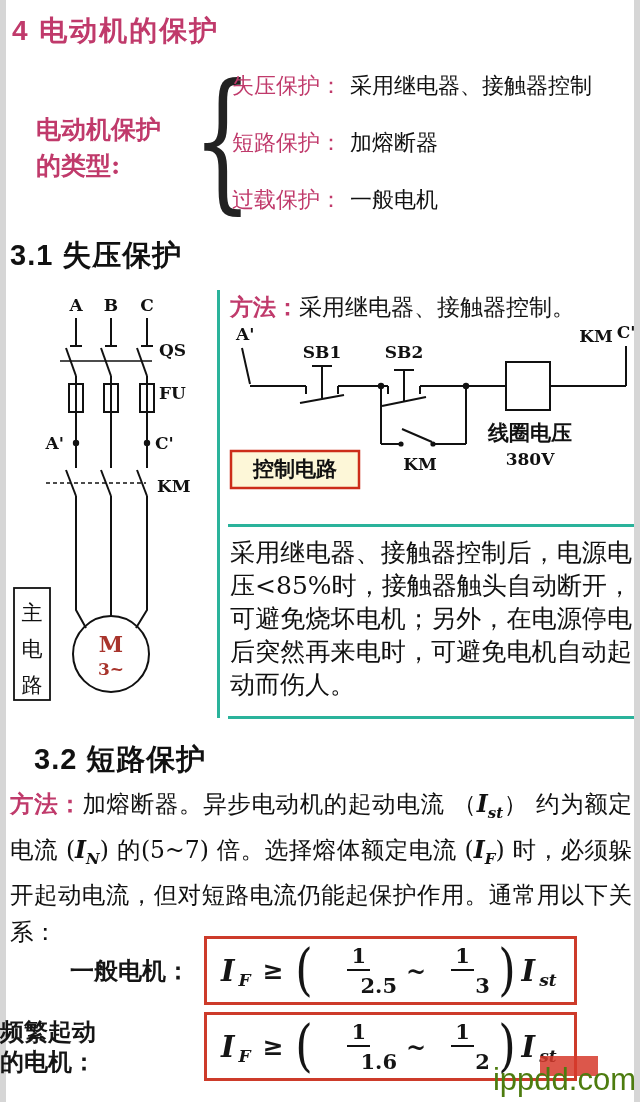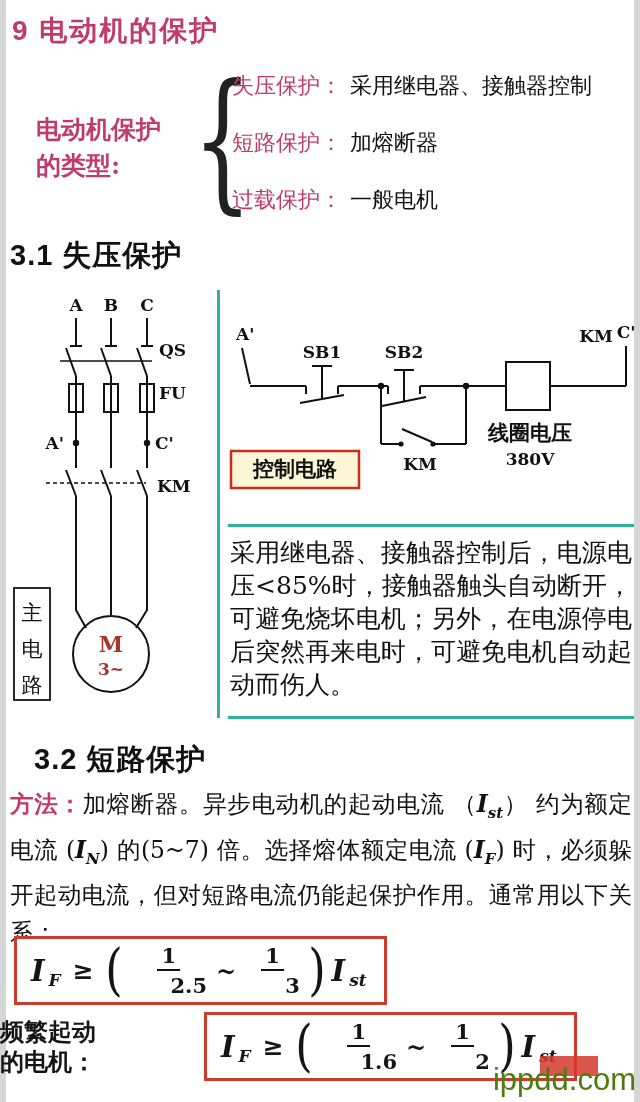--- a/index.html
+++ b/index.html
@@ -78,21 +78,21 @@
   .watermark{position:absolute;right:4px;bottom:4px;font-family:"Liberation Sans",sans-serif;
              font-size:31px;color:#4d7c0f;}
 </style>
 </head>
 <body>
 
 <div class="page">
   <div class="edge left"></div>
   <div class="edge right"></div>
 
-  <h1 class="title">9 电动机的保护</h1>
+  <h1 class="title">4 电动机的保护</h1>
 
   <div class="types">
     <div class="types-label">
       <div>电动机保护</div>
       <div>的类型:</div>
     </div>
     <div class="brace">{</div>
     <div class="types-items">
       <div class="t-row">
         <span class="t-name">失压保护：</span><span class="t-desc">采用继电器、接触器控制</span>
@@ -163,20 +163,23 @@
       <rect x="8" y="292" width="36" height="112" fill="#fff" stroke="#111" stroke-width="1.8"></rect>
       <text class="cn" x="26" y="324" text-anchor="middle">主</text>
       <text class="cn" x="26" y="360" text-anchor="middle">电</text>
       <text class="cn" x="26" y="396" text-anchor="middle">路</text>
     </g>
   </svg>
 
   <div class="vline"></div>
 
   <div class="right-col">
+    <p class="method">
+      <span class="accent">方法：</span><span>采用继电器、接触器控制。</span>
+    </p>
 
     <svg class="ctrl-svg" width="406" height="198" viewBox="0 0 406 198">
       <g stroke="#111" stroke-width="2" fill="none">
         <line x1="14" y1="24" x2="22" y2="60"></line>
         <line x1="22" y1="62" x2="78" y2="62"></line>
         <line x1="78" y1="62" x2="78" y2="70"></line>
           <line x1="110" y1="62" x2="110" y2="70"></line>
         <line x1="72" y1="79" x2="116" y2="71"></line>
         <line x1="94" y1="74" x2="94" y2="42"></line>
           <line x1="84" y1="42" x2="104" y2="42"></line>
@@ -225,20 +228,21 @@
     <div class="hline h2b"></div>
   </div>
 
   <h2 class="h2 h32">3.2  短路保护</h2>
 
   <p class="para32">
     <span class="accent">方法：</span><span>加熔断器。异步电动机的起动电流 （</span><span class="pmi">I</span><sub class="pms">st</sub><span>） 约为额定电流 (</span><span class="pmi">I</span><sub class="pms">N</sub><span>) 的</span><span class="pb">(5~7)</span><span> 倍。选择熔体额定电流 (</span><span class="pmi">I</span><sub class="pms">F</sub><span>) 时，必须躲开起动电流，但对短路电流仍能起保护作用。通常用以下关系：</span>
   </p>
 
   <div class="frow f1">
+    <div class="flabel">一般电机：</div>
     <div class="fbox">
       <span class="mi">I</span>
         <span class="msub">F</span>
       <span class="rel">≥</span>
       <span class="paren">(</span>
       <span class="frac">
           <span class="num">1</span>
           <span class="den">2.5</span>
         </span>
       <span class="tilde">~</span>

